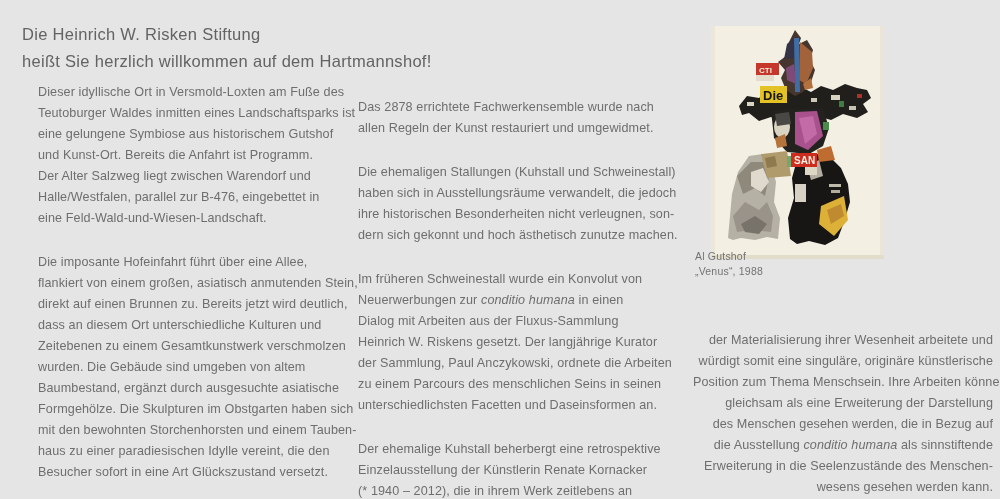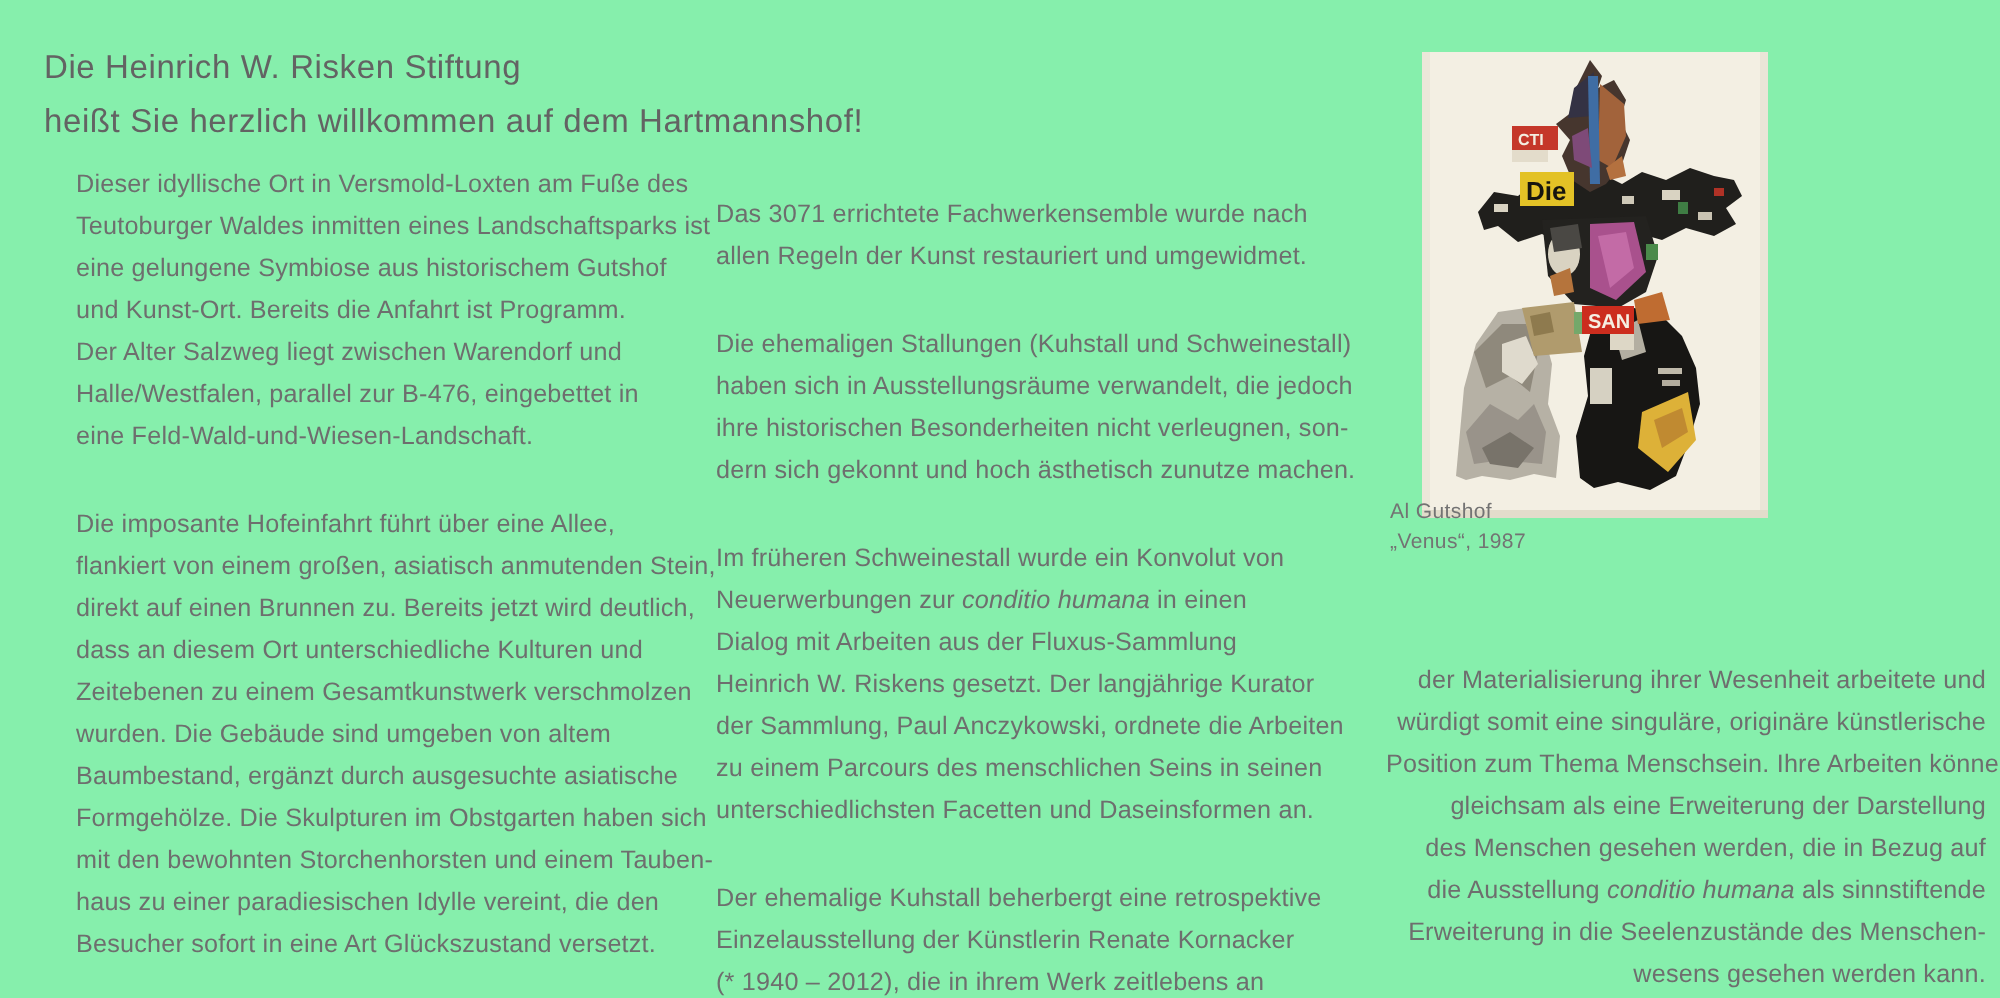--- a/index.html
+++ b/index.html
@@ -1,21 +1,21 @@
 <!DOCTYPE html>
 <html lang="de"><head>
 <meta charset="utf-8">
 <style>
   html,body{margin:0;padding:0;background:#ffffff;}
   body{
     width:1000px;height:499px;overflow:hidden;
     font-family:"Liberation Sans",sans-serif;
     -webkit-font-smoothing:antialiased;
   }
-  .page{position:relative;width:1000px;height:499px;background:#86efac;}
+  .page{position:relative;width:1000px;height:499px;background:#e5e5e5;}
   .heading{
     position:absolute;left:22px;top:21px;margin:0;
     font-size:16.5px;line-height:27px;font-weight:300;
     letter-spacing:0.3px;color:#636363;white-space:pre;
   }
   .col{
     position:absolute;font-size:12.6px;line-height:21px;
     font-weight:300;letter-spacing:0.1px;color:#6e6e6e;
   }
   .col1{left:22px;top:82px;width:330px;margin-left:16px;}
@@ -56,21 +56,21 @@
 dass an diesem Ort unterschiedliche Kulturen und
 Zeitebenen zu einem Gesamtkunstwerk verschmolzen
 wurden. Die Gebäude sind umgeben von altem
 Baumbestand, ergänzt durch ausgesuchte asiatische
 Formgehölze. Die Skulpturen im Obstgarten haben sich
 mit den bewohnten Storchenhorsten und einem Tauben-
 haus zu einer paradiesischen Idylle vereint, die den
 Besucher sofort in eine Art Glückszustand versetzt.</span></p>
     </div>
   <div class="col col2">
-      <p class="para"><span>Das 3071 errichtete Fachwerkensemble wurde nach
+      <p class="para"><span>Das 2878 errichtete Fachwerkensemble wurde nach
 allen Regeln der Kunst restauriert und umgewidmet.</span></p>
       <p class="para"><span>Die ehemaligen Stallungen (Kuhstall und Schweinestall)
 haben sich in Ausstellungsräume verwandelt, die jedoch
 ihre historischen Besonderheiten nicht verleugnen, son-
 dern sich gekonnt und hoch ästhetisch zunutze machen.</span></p>
       <p class="para"><span>Im früheren Schweinestall wurde ein Konvolut von
 Neuerwerbungen zur </span><span class="it">conditio humana</span><span> in einen
 Dialog mit Arbeiten aus der Fluxus-Sammlung
 Heinrich W. Riskens gesetzt. Der langjährige Kurator
 der Sammlung, Paul Anczykowski, ordnete die Arbeiten
@@ -166,16 +166,16 @@
 
       <g>
         <rect x="80" y="127" width="26" height="14" fill="#cc2d1e"></rect>
         <text x="83" y="138" font-size="10" font-weight="bold" fill="#f5efe2">SAN</text>
       </g>
     </svg>
   </figure>
 
   <div class="caption">
     <div>Al Gutshof</div>
-    <div>„Venus“, 1987</div>
+    <div>„Venus“, 1988</div>
   </div>
 
 </div>
 
 </body></html>

